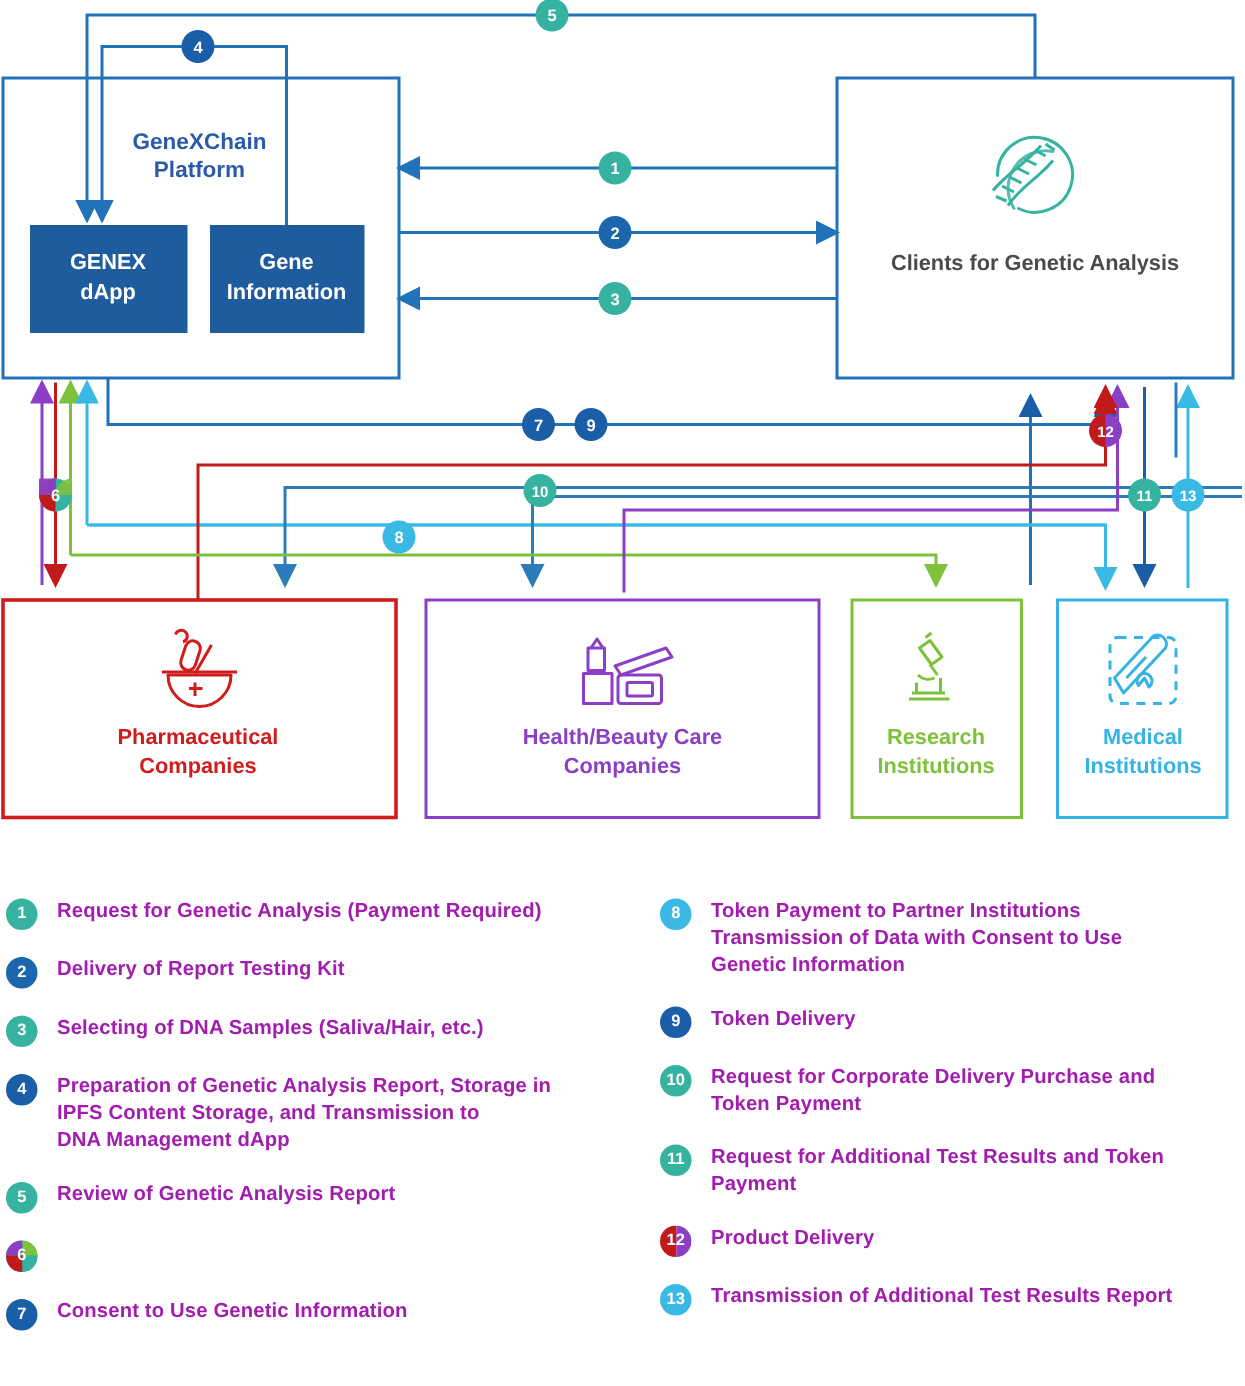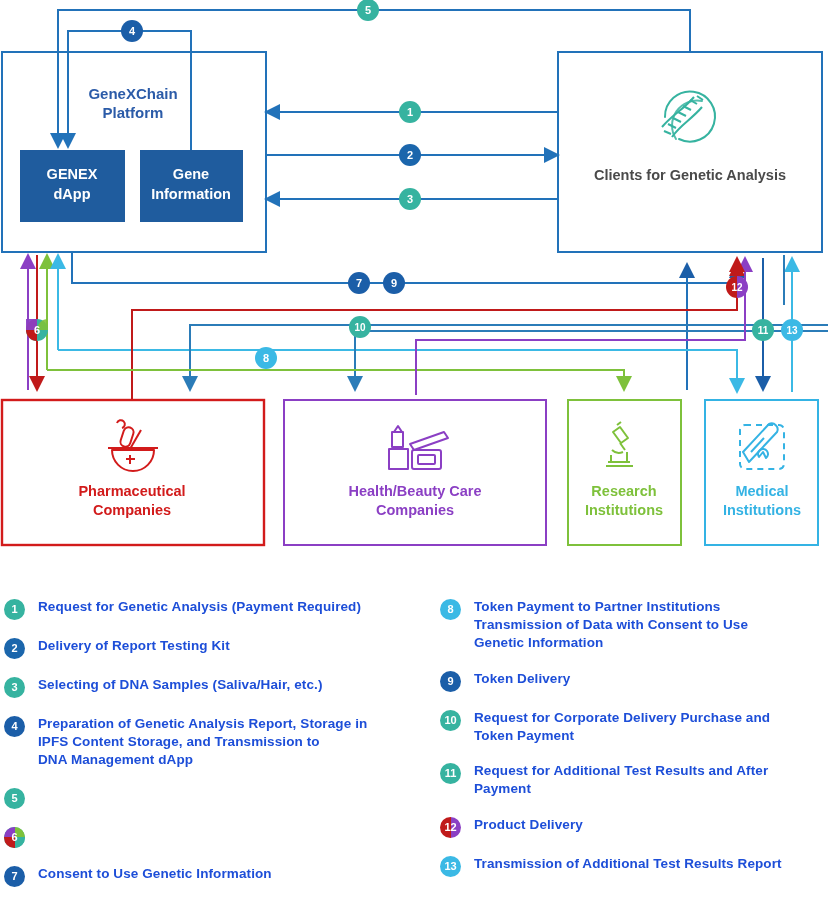--- a/index.html
+++ b/index.html
@@ -93,21 +93,21 @@
   .legend-badge .q.tr { left: 50%; top: 0; }
   .legend-badge .q.bl { left: 0;   top: 50%; }
   .legend-badge .q.br { left: 50%; top: 50%; }
   .legend-badge .h.l { position:absolute; z-index:1; left:0;   top:0; width:50%; height:100%; }
   .legend-badge .h.r { position:absolute; z-index:1; left:50%; top:0; width:50%; height:100%; }
 
   .legend-text {
     margin-left: 13px;
     font-size: 13.5px;
     font-weight: bold;
-    color: #1d4ed8;
+    color: #a21caf;
     line-height: 1.35;
     letter-spacing: 0.1px;
     white-space: pre-line;
   }
 </style>
 </head>
 <body>
 
 <div id="diagram-root">
 
@@ -353,20 +353,21 @@
             <span class="num">4</span>
           </div>
           <div class="legend-text">Preparation of Genetic Analysis Report, Storage in
 IPFS Content Storage, and Transmission to
 DNA Management dApp</div>
         </div>
         <div class="legend-item">
           <div class="legend-badge" style="background:#36b3a0">
             <span class="num">5</span>
           </div>
+          <div class="legend-text">Review of Genetic Analysis Report</div>
         </div>
         <div class="legend-item">
           <div class="legend-badge" style="background:#36b3a0">
             <i class="q tl" style="background:#8b3fc4"></i>
             <i class="q bl" style="background:#c01a1a"></i>
             <i class="q tr" style="background:#7ec13b"></i>
             <i class="q br" style="background:#36b3a0"></i>
             <span class="num">6</span>
           </div>
         </div>
@@ -396,21 +397,21 @@
           <div class="legend-badge" style="background:#36b3a0">
             <span class="num">10</span>
           </div>
           <div class="legend-text">Request for Corporate Delivery Purchase and
 Token Payment</div>
         </div>
         <div class="legend-item">
           <div class="legend-badge" style="background:#36b3a0">
             <span class="num">11</span>
           </div>
-          <div class="legend-text">Request for Additional Test Results and After
+          <div class="legend-text">Request for Additional Test Results and Token
 Payment</div>
         </div>
         <div class="legend-item">
           <div class="legend-badge">
             <i class="h l" style="background:#c01a1a"></i>
             <i class="h r" style="background:#8b3fc4"></i>
             <span class="num">12</span>
           </div>
           <div class="legend-text">Product Delivery</div>
         </div>

